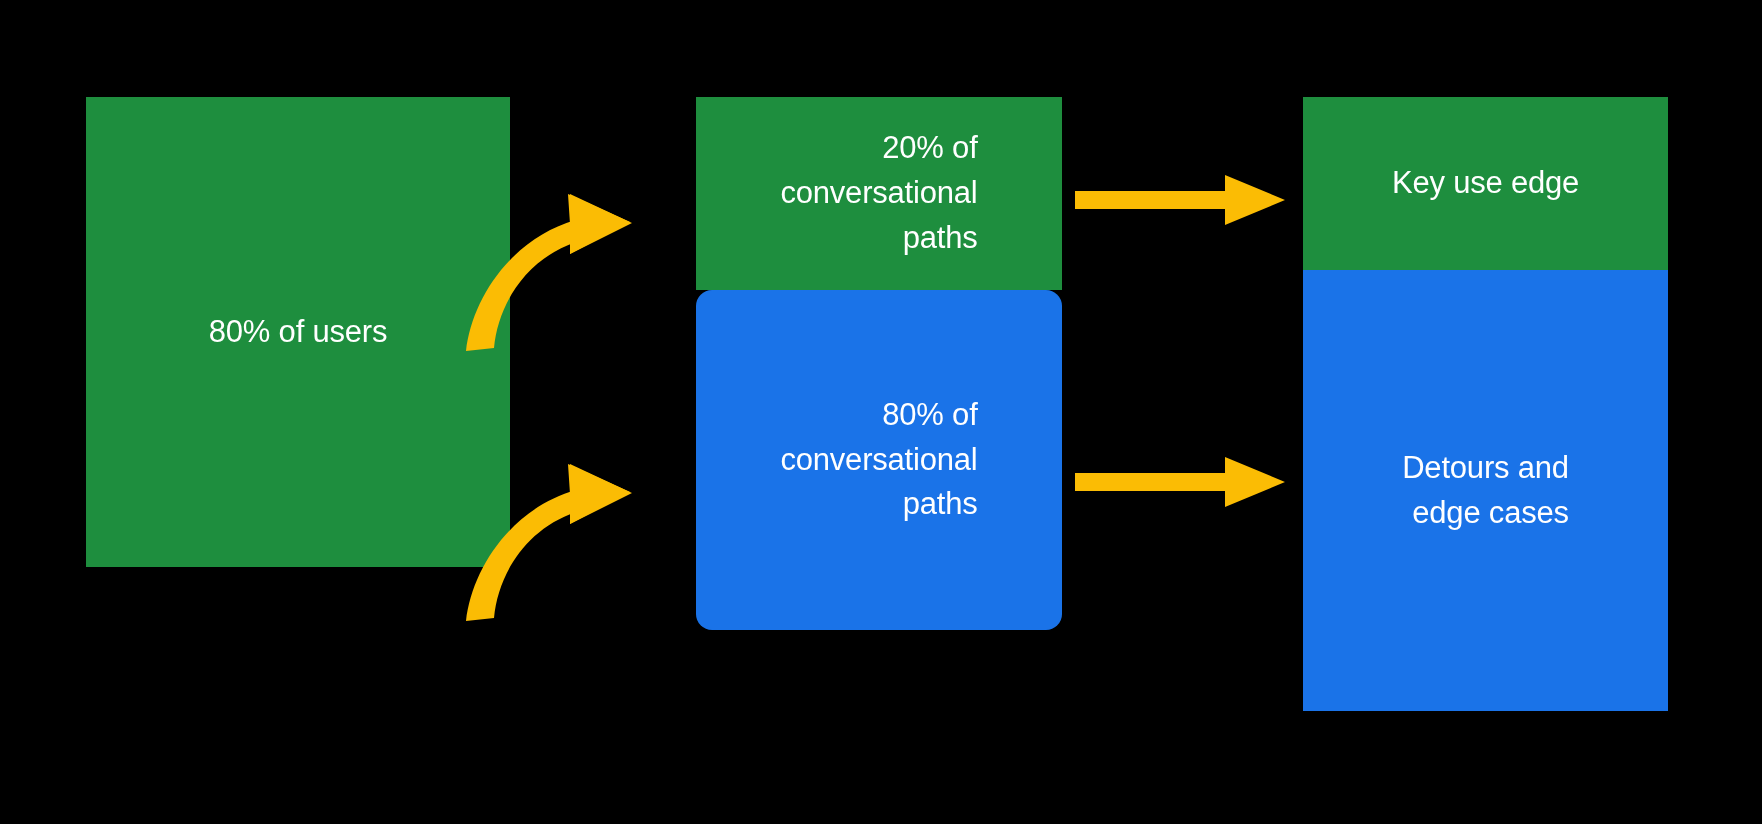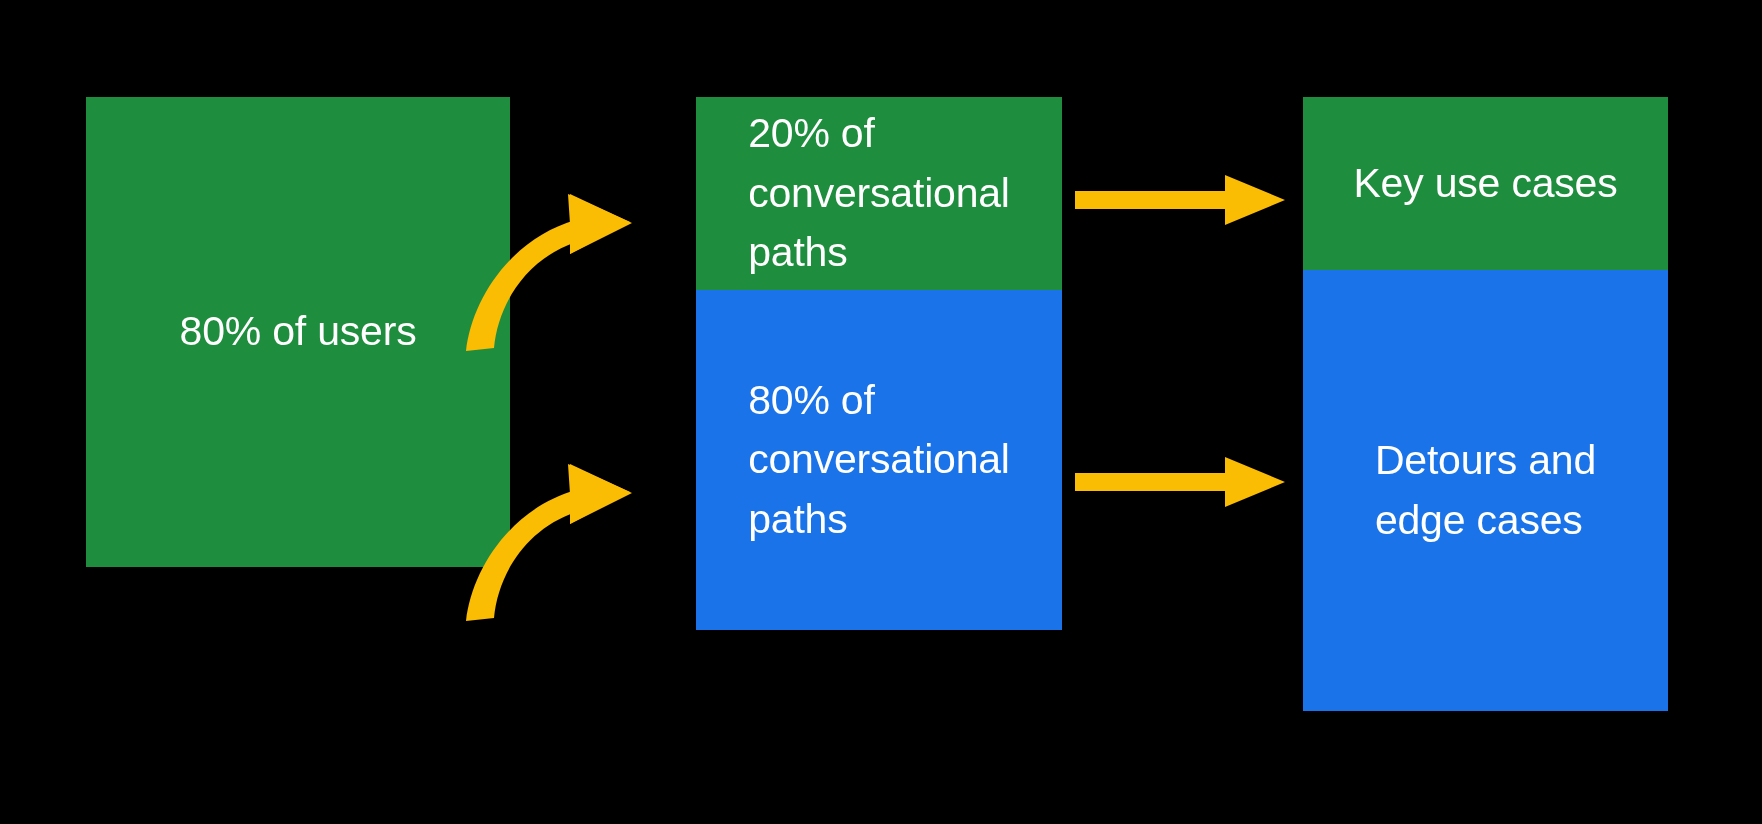--- a/index.html
+++ b/index.html
@@ -33,38 +33,38 @@
     justify-content: center;
     box-sizing: border-box;
     overflow: hidden;
   }
   .segment.green { background: #1E8E3E; }
   .segment.blue  { background: #1A73E8; }
 
   .seg-label {
     color: #FFFFFF;
     font-family: "Liberation Sans", sans-serif;
-    font-size: 41px;
+    font-size: 31px;
     font-weight: 400;
     line-height: 1.45;
-    text-align: left;
+    text-align: right;
     letter-spacing: -0.2px;
     white-space: pre-line;
     padding: 0 10px;
   }
 
   
   #col-users        { left: 86px;  top: 97px; width: 424px; height: 606px; }
   #col-users .top   { height: 470px; }
   #col-users .bot   { height: 136px; }
 
   
   #col-paths        { left: 696px; top: 97px; width: 366px; height: 605px; }
   #col-paths .top   { height: 193px; }
-  #col-paths .bot   { height: 340px; }
+  #col-paths .bot   { height: 340px; border-radius: 16px; }
 
   
   #col-cases        { left: 1303px; top: 97px; width: 365px; height: 614px; }
   #col-cases .top   { height: 193px; }
   #col-cases .bot   { height: 491px; }
 
   
   .arrow-svg {
     position: absolute;
     overflow: visible;
@@ -115,21 +115,21 @@
   <svg class="arrow-svg" id="arrow-straight-top" viewBox="0 0 220 60" width="220" height="60">
     <path d="M 5,21 L 155,21 L 155,5 L 215,30 L 155,55 L 155,39 L 5,39 Z" fill="#FBBC04"></path>
   </svg>
 
   <svg class="arrow-svg" id="arrow-straight-bot" viewBox="0 0 220 60" width="220" height="60">
     <path d="M 5,21 L 155,21 L 155,5 L 215,30 L 155,55 L 155,39 L 5,39 Z" fill="#FBBC04"></path>
   </svg>
 
   <div class="column" id="col-cases">
     <div class="segment green top">
-      <span class="seg-label">Key use cases</span>
+      <span class="seg-label">Key use edge</span>
     </div>
     <div class="segment blue bot">
       <span class="seg-label">Detours and
 edge cases</span>
     </div>
   </div>
 
 </div>
 
 </body></html>

